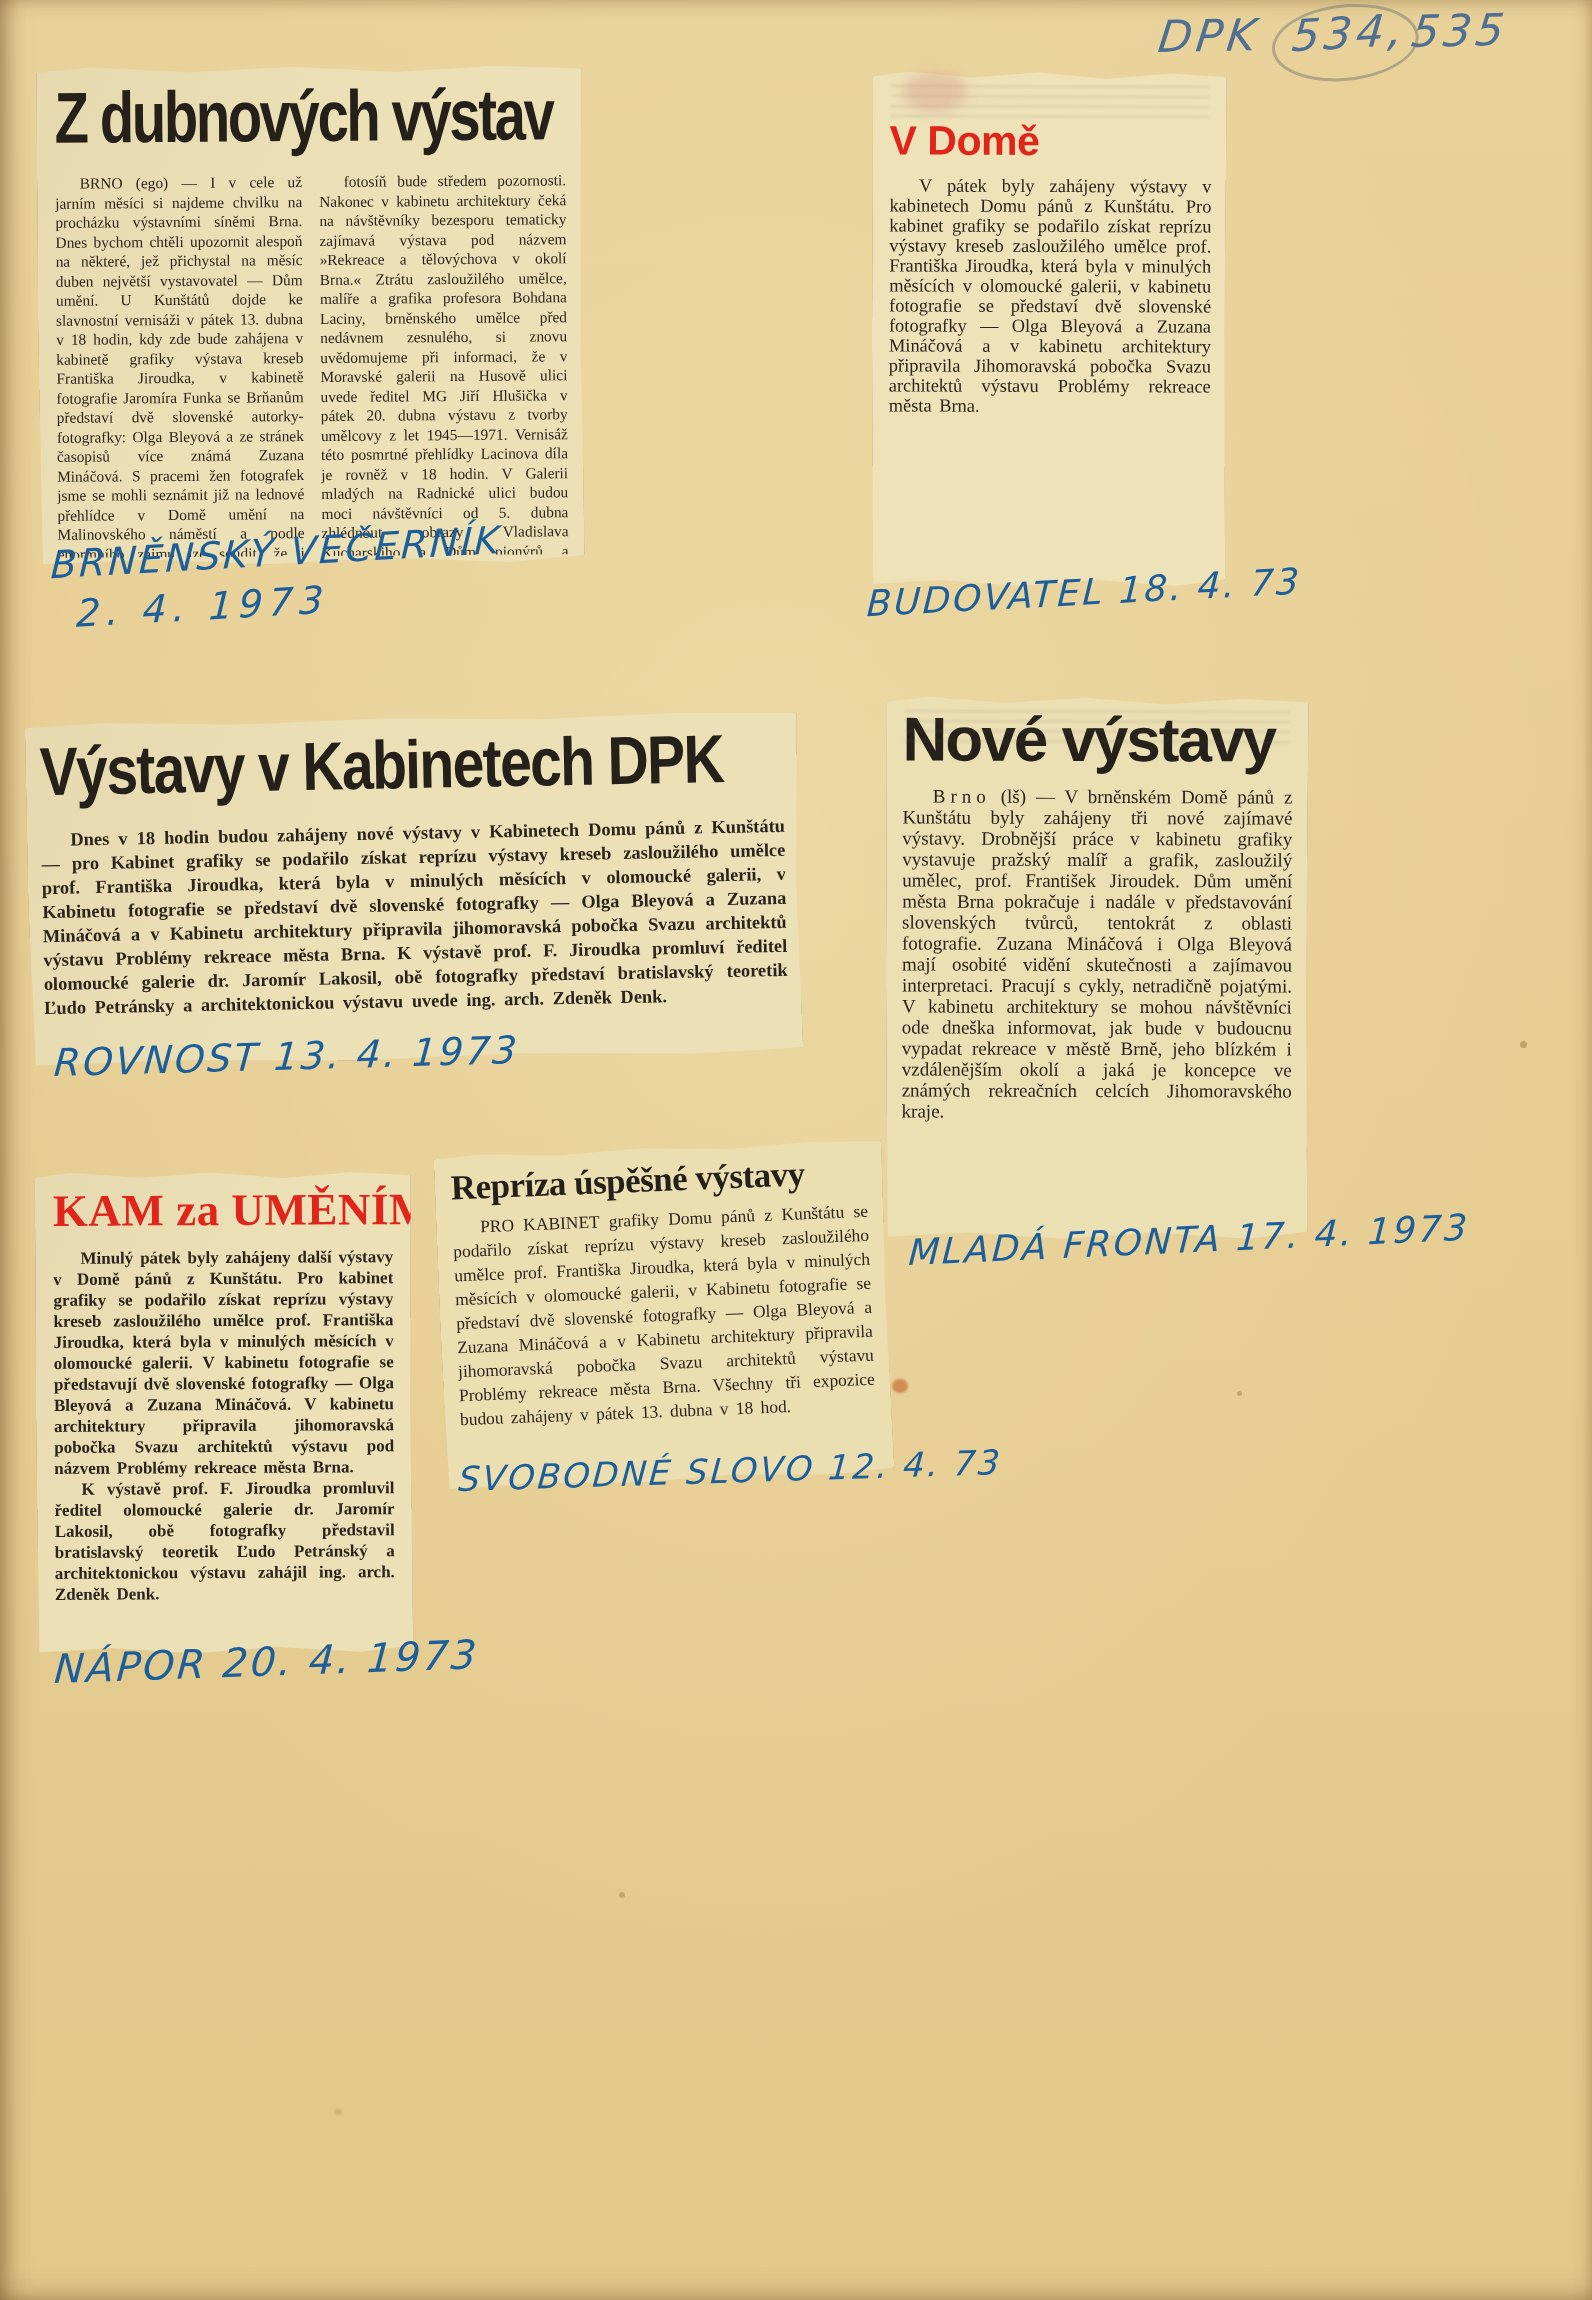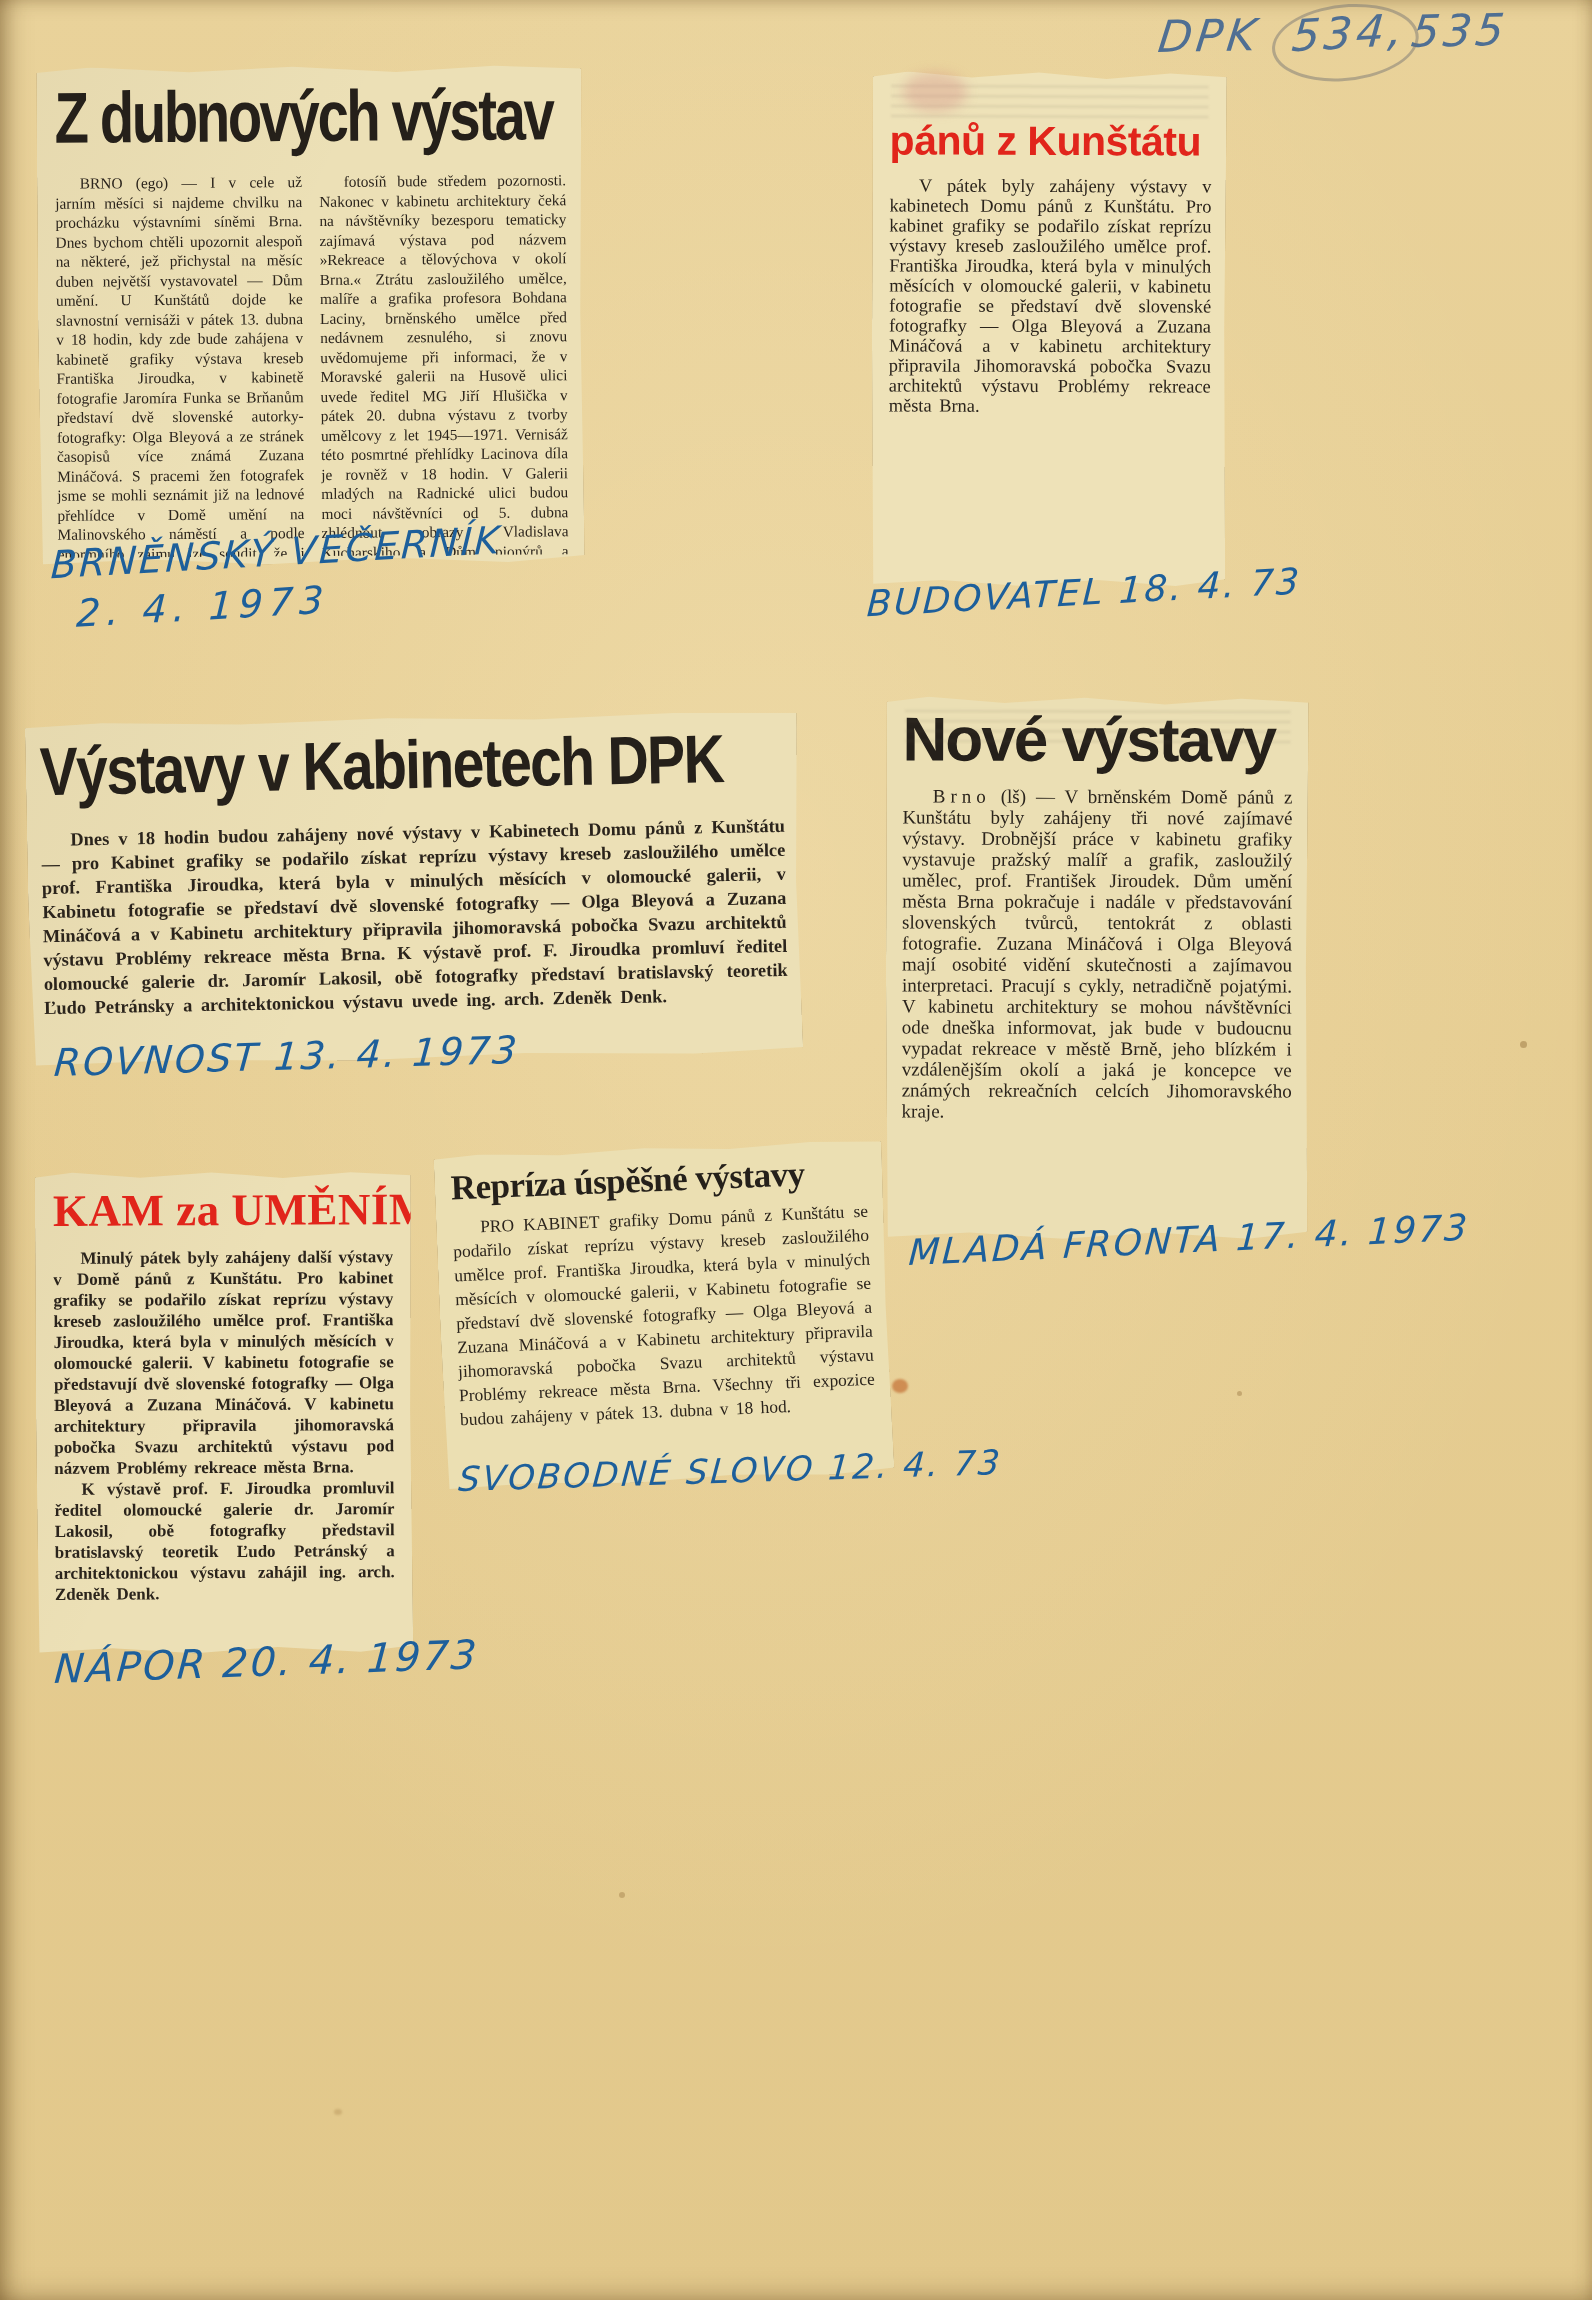--- a/index.html
+++ b/index.html
@@ -113,21 +113,21 @@
     </div>
   </article>
 
   <div class="hand hand-a">
     <div>BRNĚNSKÝ VEČERNÍK</div>
     <div class="l2">2. 4. 1973</div>
   </div>
 
   <article class="clip clip-b ghost">
     <h1 class="head-red-sans">
-      <span style="display:block">pánů z Kunštátu</span>
+      <span style="display:block">V Domě</span>
     </h1>
     <p>V pátek byly zahájeny výstavy v kabinetech Domu pánů z Kunštátu. Pro kabinet grafiky se podařilo získat reprízu výstavy kreseb zasloužilého umělce prof. Františka Jiroudka, která byla v minulých měsících v olomoucké galerii, v kabinetu fotografie se představí dvě slovenské fotografky — Olga Bleyová a Zuzana Mináčová a v kabinetu architektury připravila Jihomoravská pobočka Svazu architektů výstavu Problémy rekreace města Brna.</p>
   </article>
 
   <div class="hand hand-b">BUDOVATEL 18. 4. 73</div>
 
   <article class="clip clip-c">
     <h1 class="headline-sans"><span class="squeeze">Výstavy v Kabinetech DPK</span></h1>
     <p>Dnes v 18 hodin budou zahájeny nové výstavy v Kabinetech Domu pánů z Kunštátu — pro Kabinet grafiky se podařilo získat reprízu výstavy kreseb zasloužilého umělce prof. Františka Jiroudka, která byla v minulých měsících v olomoucké galerii, v Kabinetu fotografie se představí dvě slovenské fotografky — Olga Bleyová a Zuzana Mináčová a v Kabinetu architektury připravila jihomoravská pobočka Svazu architektů výstavu Problémy rekreace města Brna. K výstavě prof. F. Jiroudka promluví ředitel olomoucké galerie dr. Jaromír Lakosil, obě fotografky představí bratislavský teoretik Ľudo Petránsky a architektonickou výstavu uvede ing. arch. Zdeněk Denk.</p>
   </article>

